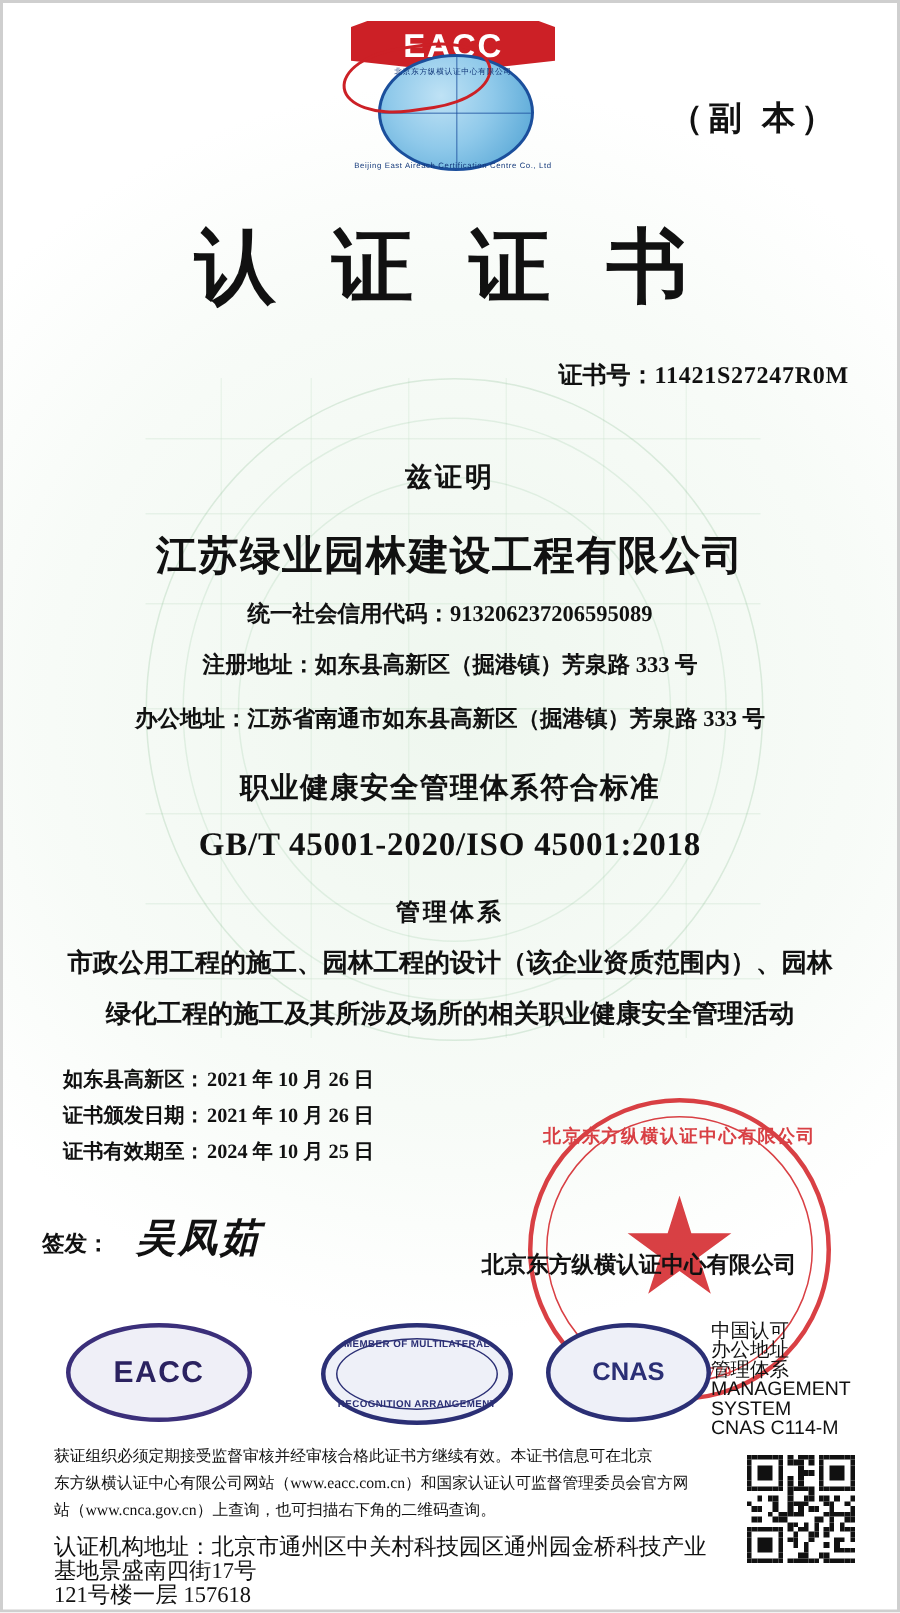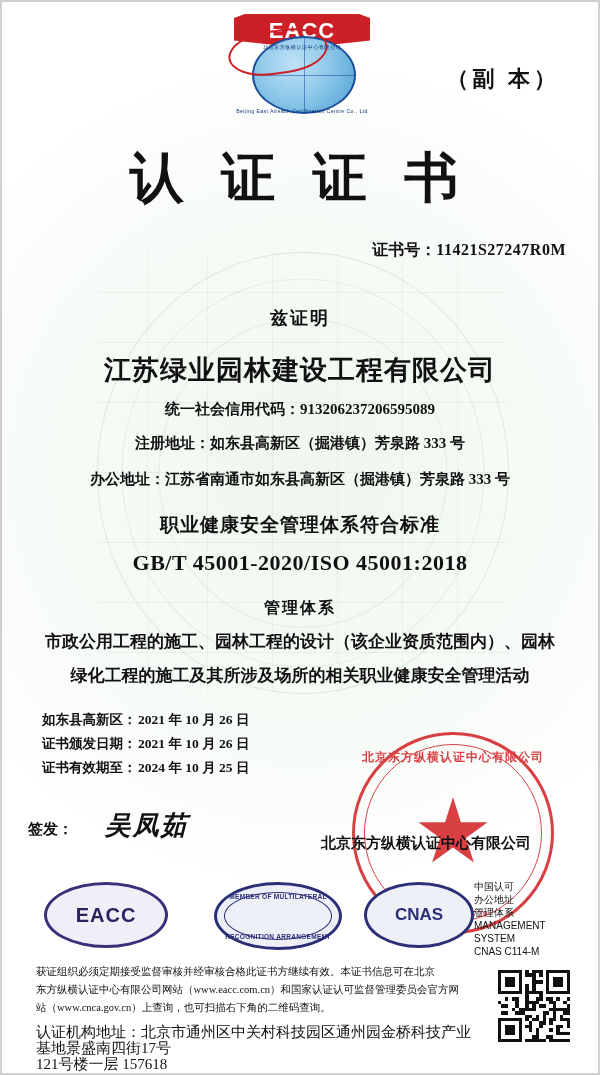--- a/index.html
+++ b/index.html
@@ -123,21 +123,21 @@
 
   
   .dates{
     position:absolute;left:40px;top:706px;font-size:13.5px;line-height:24px;font-weight:bold;
   }
   .dates div span.lbl{display:inline-block;width:96px;}
   .sign-row{
     position:absolute;left:26px;top:806px;font-size:15px;font-weight:bold;
   }
   .sign-name{
-    display:inline-block;margin-left:28px;
+    display:inline-block;margin-left:14px;
     font-size:26px;font-family:"Liberation Serif", serif;font-weight:bold;
     font-style:italic;letter-spacing:2px;
   }
 
   
   .seal{
     position:absolute;right:44px;top:730px;width:196px;height:196px;
     border:3px solid #d4262b;border-radius:50%;
     opacity:.88;
   }
@@ -195,21 +195,21 @@
     position:absolute;left:362px;top:2px;width:104px;height:60px;
     border:3px solid #2b2f75;border-radius:50%;
     background:#eef0f8;
     display:flex;align-items:center;justify-content:center;text-align:center;
   }
   .mark-cnas .t{
     font-family:"Liberation Sans", sans-serif;font-weight:bold;font-size:17px;color:#2b2f75;
   }
   .cnas-text{
     position:absolute;left:472px;top:0px;width:104px;
-    font-size:10px;line-height:13px;color:#111;
+    font-size:13px;line-height:13px;color:#111;
     font-family:"Liberation Sans", sans-serif;
   }
 
   
   .footer{
     position:absolute;left:34px;right:120px;top:962px;
     font-size:10.5px;line-height:16px;text-align:justify;
   }
   .footer .l2{margin-top:2px;}
   .footer2{

